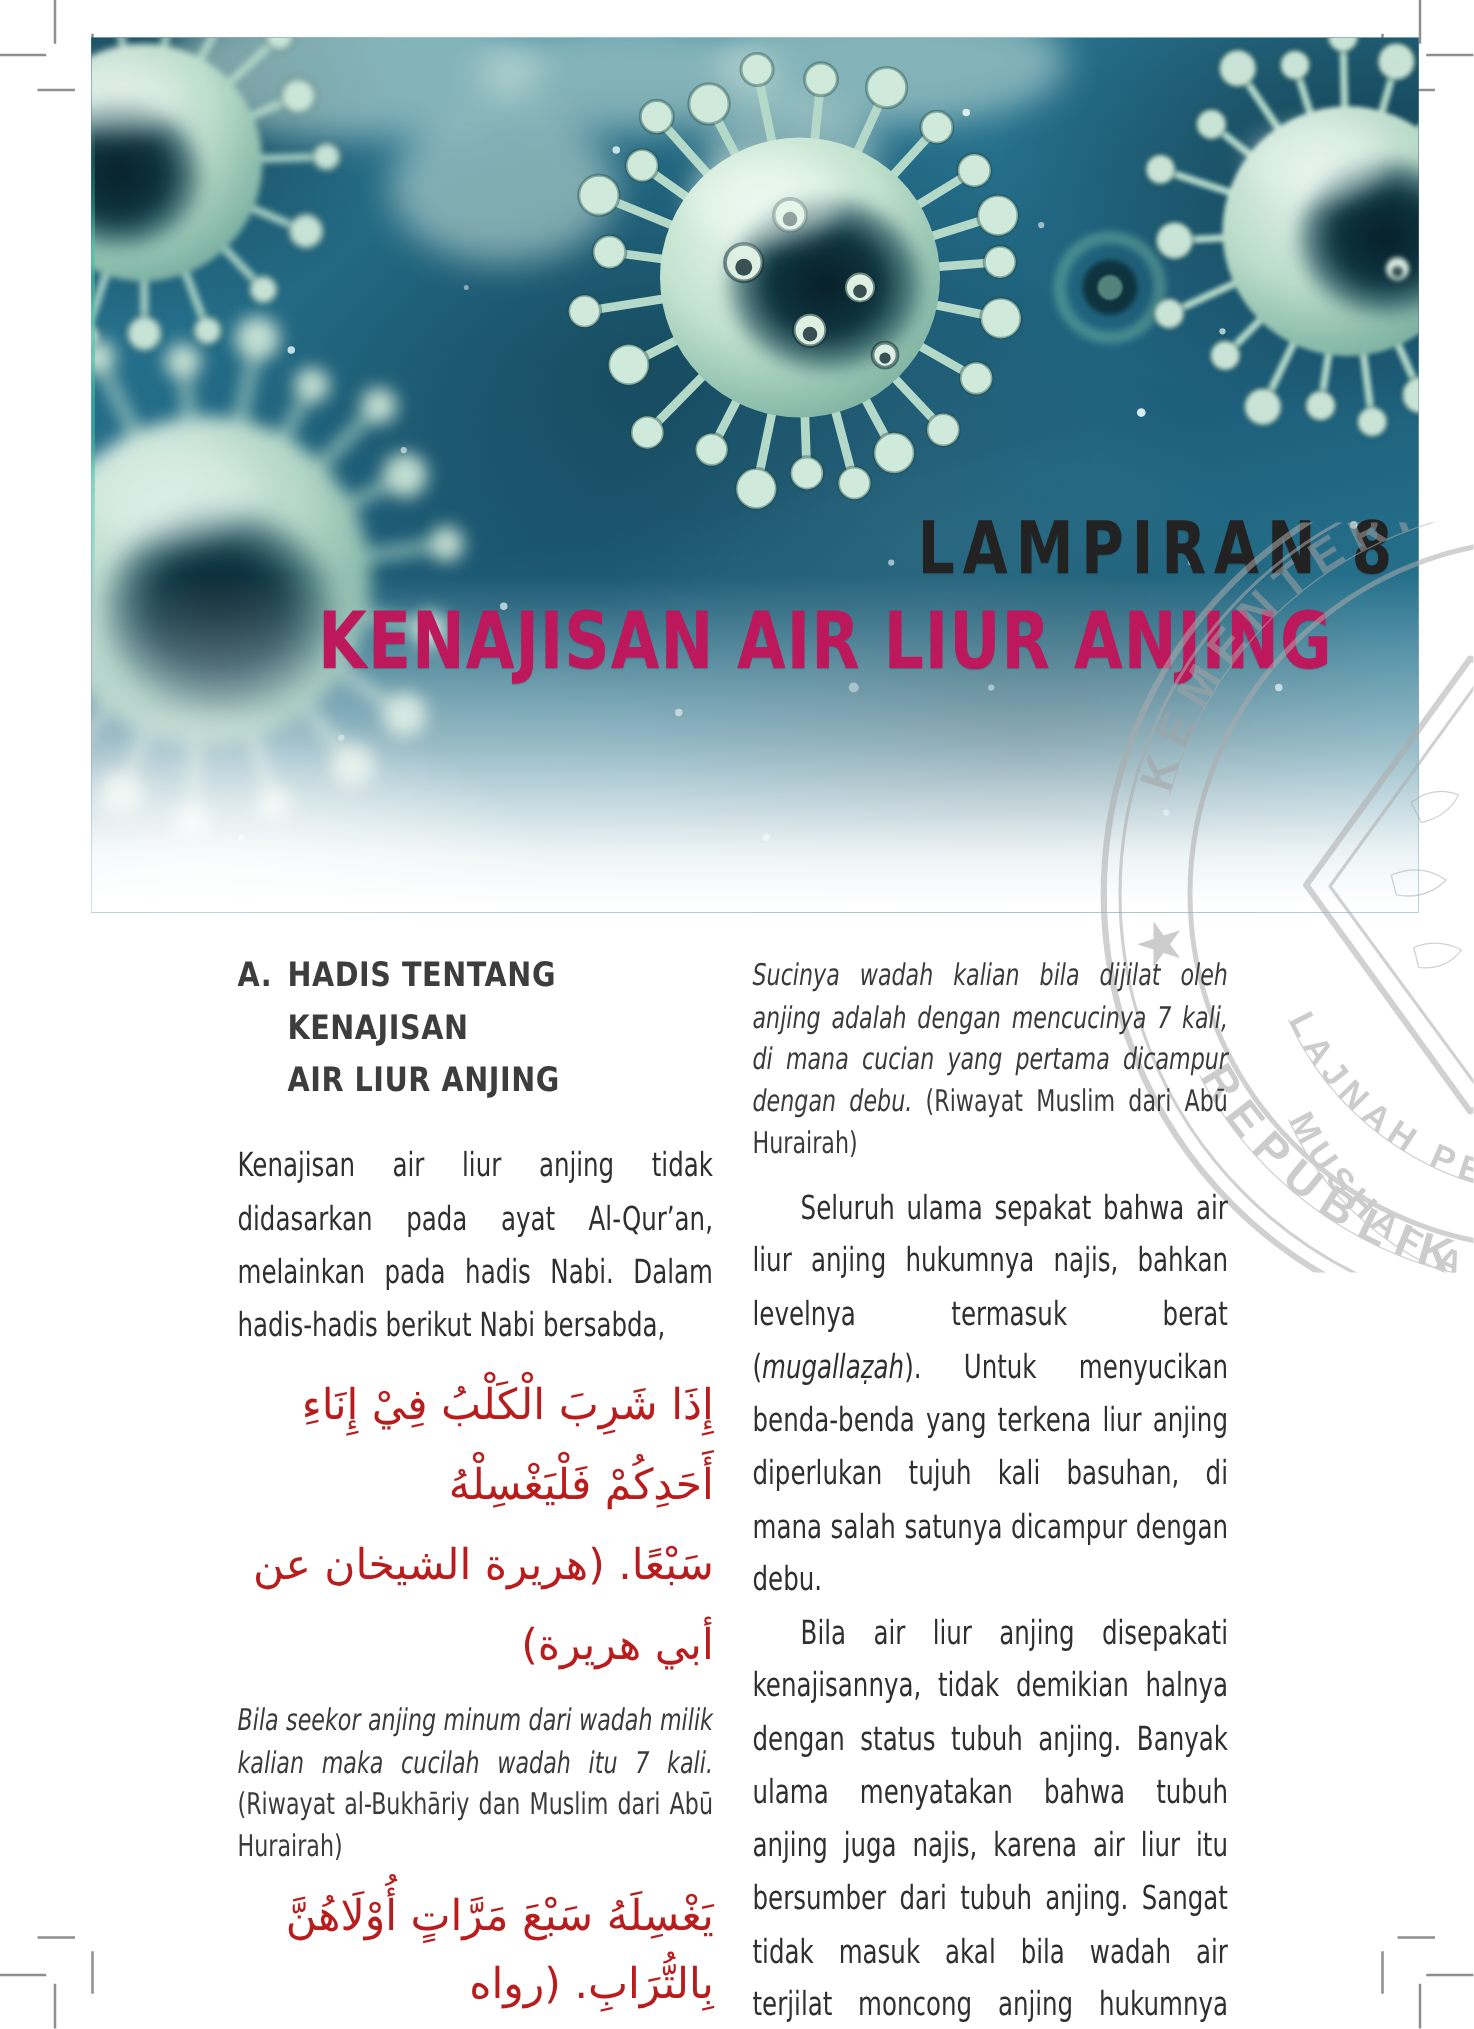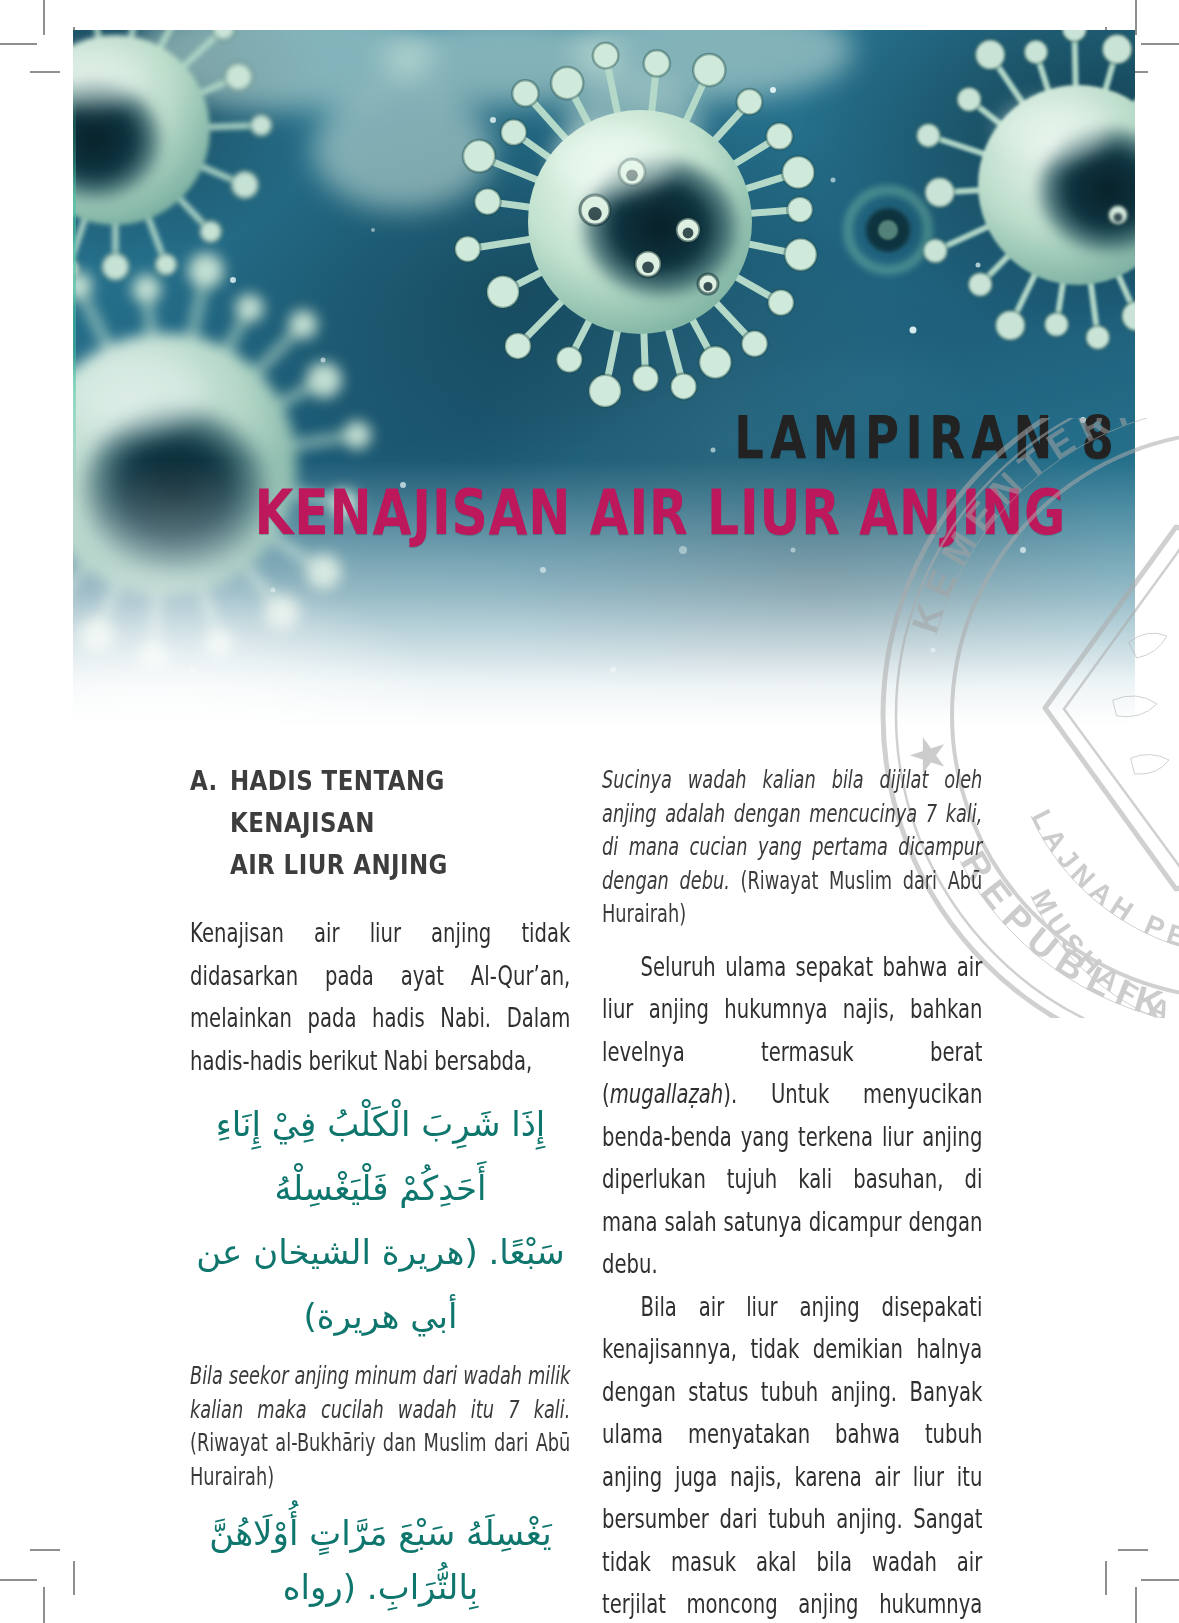--- a/index.html
+++ b/index.html
@@ -47,21 +47,21 @@
   .col-left{left:190px;top:760px;width:381px;}
   .col-right{left:602px;top:764px;width:385px;}
   .squeeze{width:514px;transform:scaleX(0.74);transform-origin:0 0;}
   .squeeze-h{width:449px;transform:scaleX(0.85);transform-origin:0 0;}
 
   .heading{display:flex;font-weight:bold;color:#3d3d3d;font-size:27px;line-height:42px;letter-spacing:.5px;}
   .heading .hl{width:47px;flex:none;}
   .body-par{font-size:26.5px;line-height:42.5px;text-align:justify;margin-top:26px;color:#2f2f2f;}
   .body-par.indent{text-indent:52px;margin-top:0;}
   .body-par.first{margin-top:14px;}
-  .arabic{direction:rtl;text-align:center;font-size:34px;line-height:64px;color:#0f766e;margin-top:10px;width:381px;}
+  .arabic{direction:rtl;text-align:right;font-size:34px;line-height:64px;color:#b91c1c;margin-top:10px;width:381px;}
   .arabic.second{line-height:54px;margin-top:12px;}
   .caption{font-size:24px;line-height:33.5px;text-align:justify;margin-top:12px;color:#3a3a3a;}
   .caption .tr{font-style:italic;}
   .cap-top{margin-top:0;}
   .ital{font-style:italic;}
 </style>
 </head>
 <body>
 
 <div class="page">

